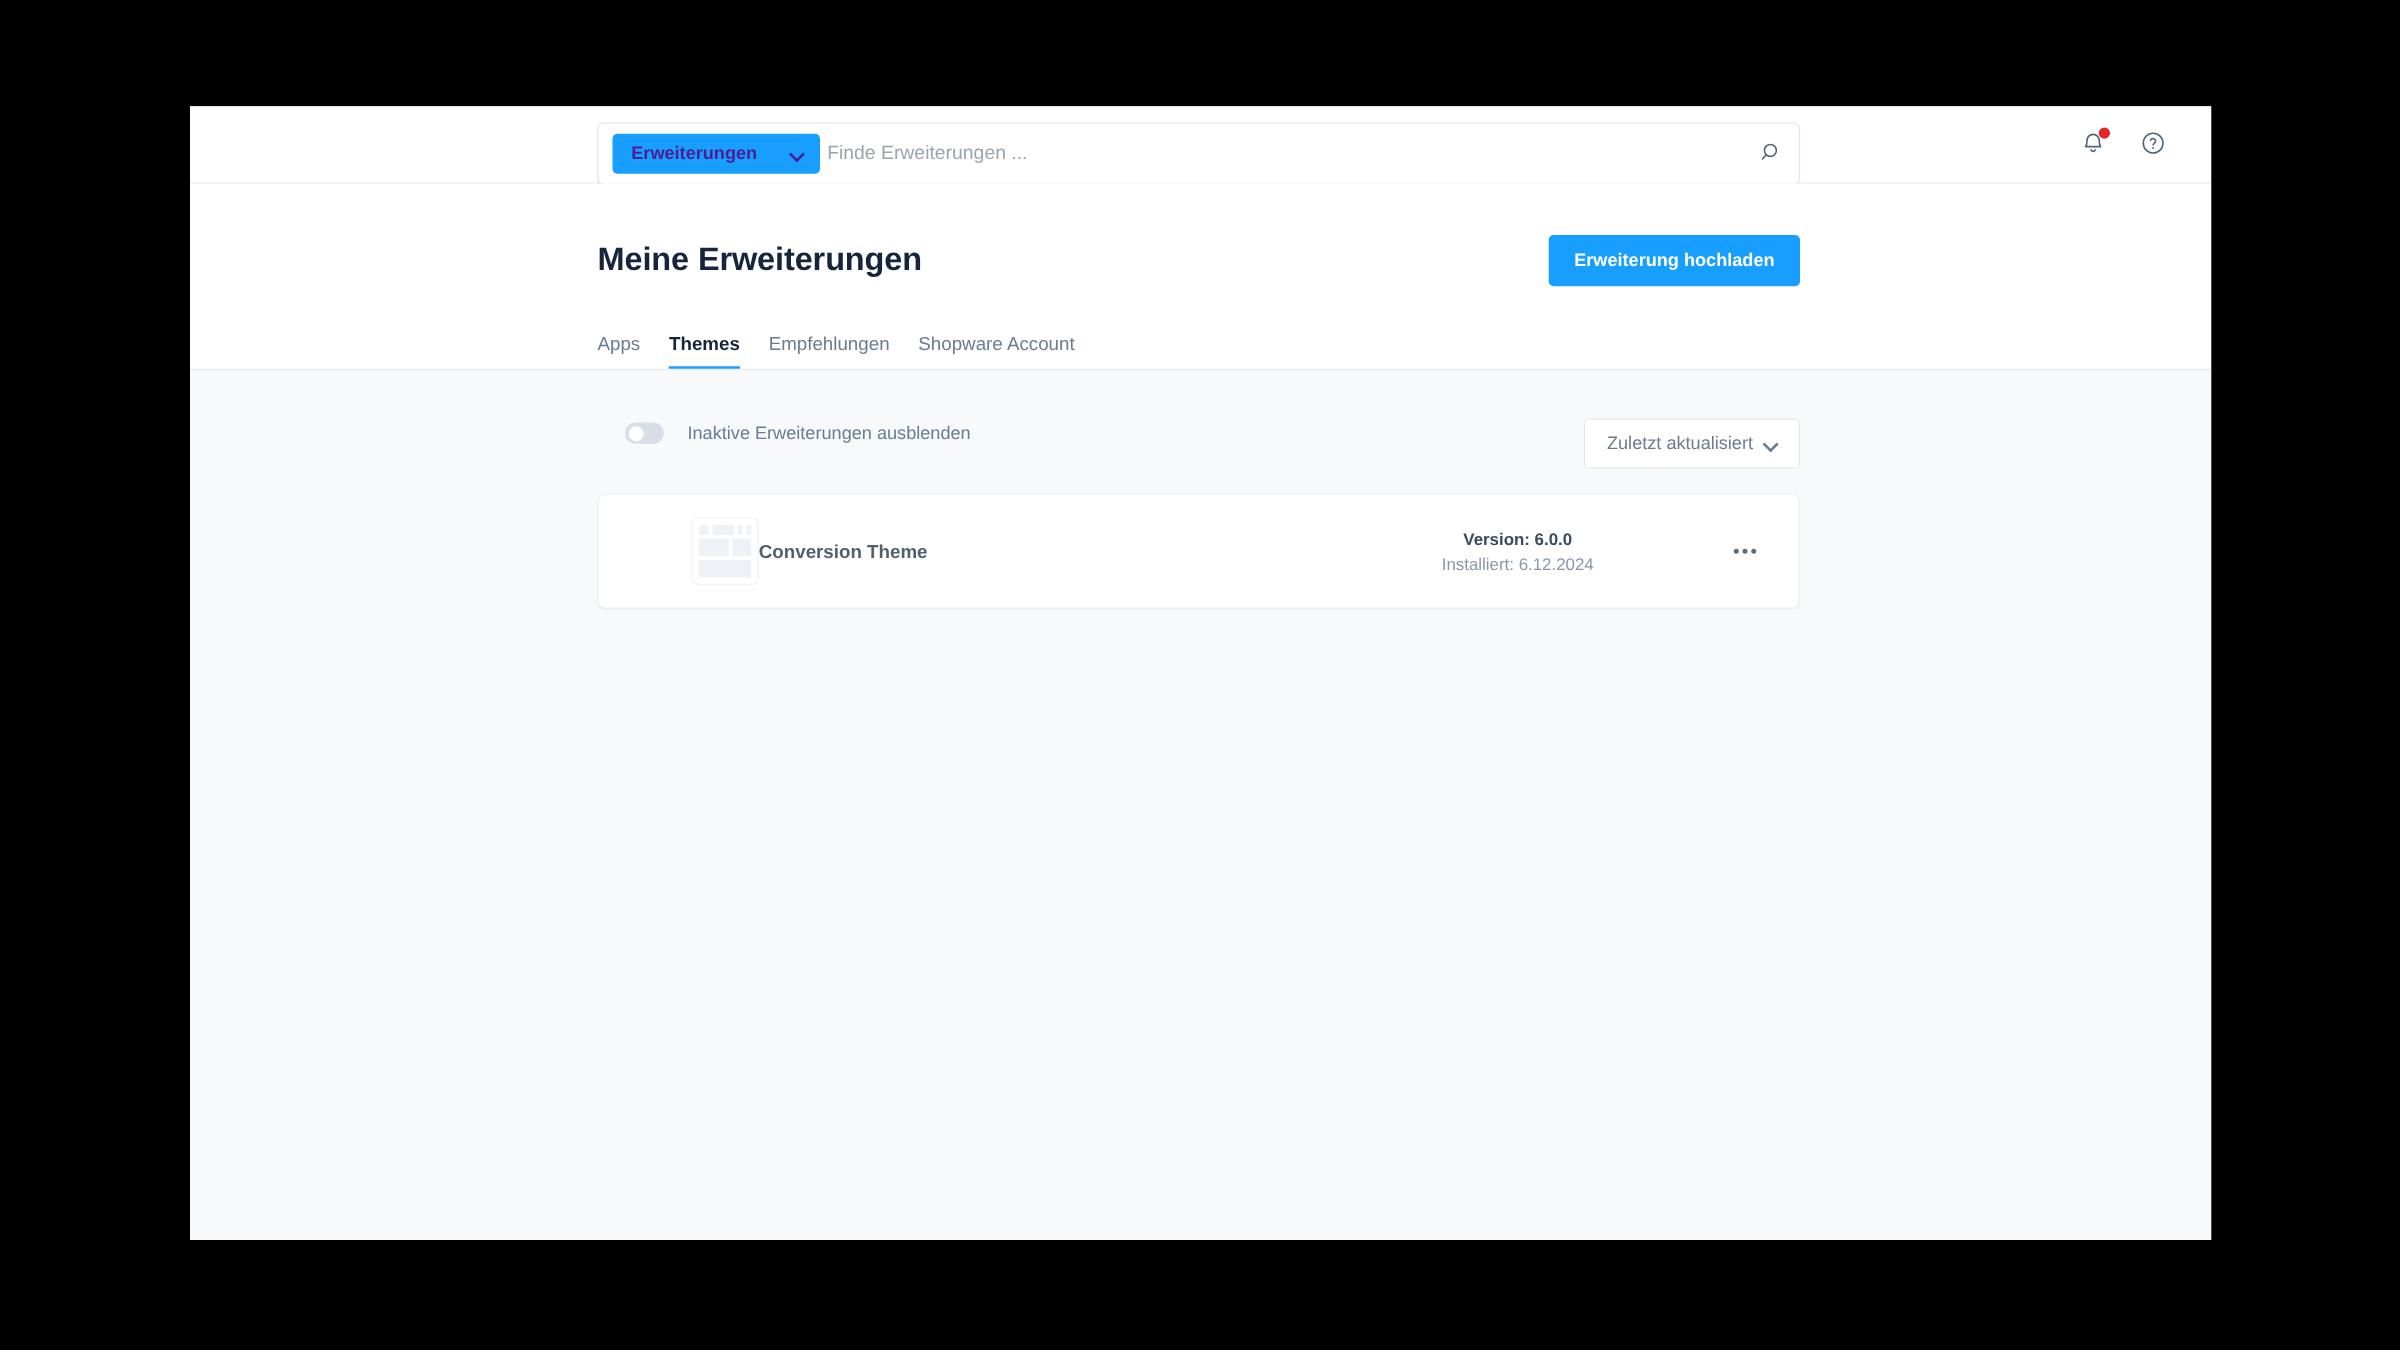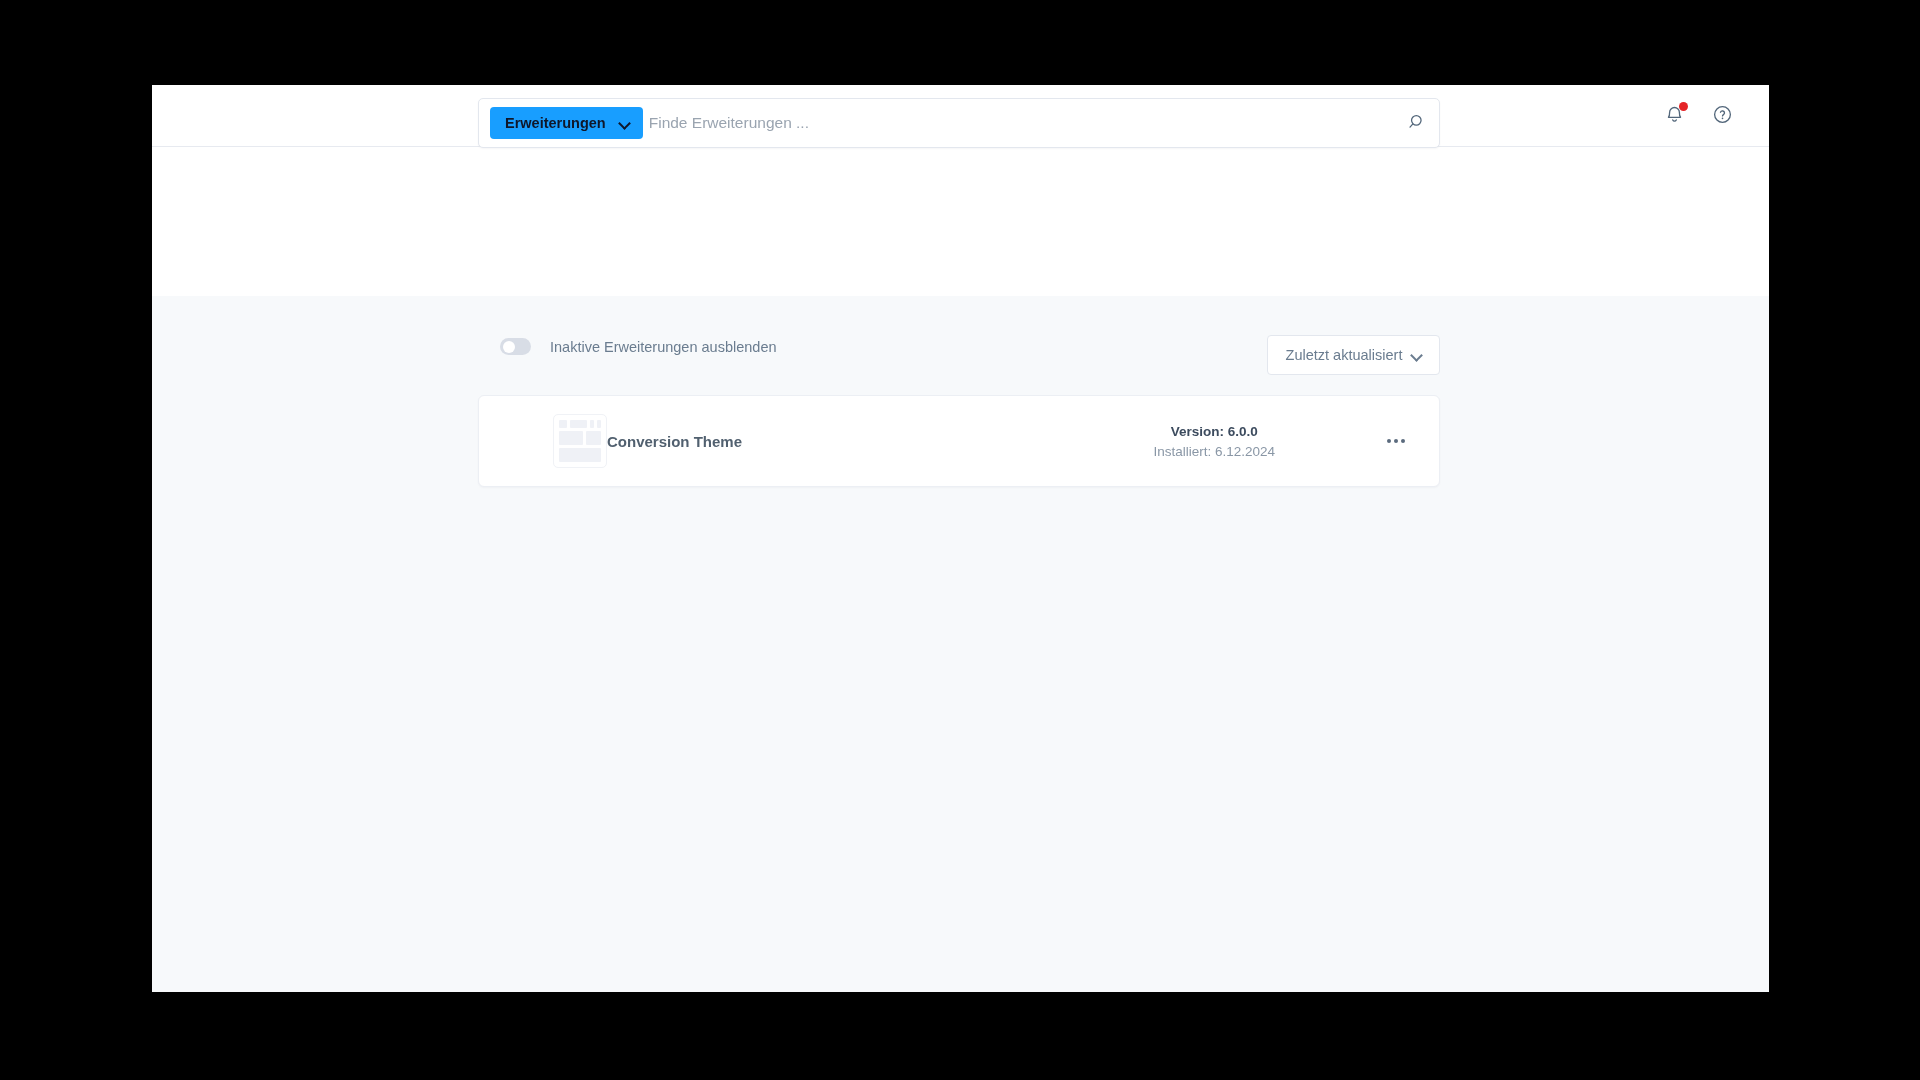--- a/index.html
+++ b/index.html
@@ -35,25 +35,25 @@
     border: 1px solid #e3e7ee;
     border-radius: 5px;
     box-shadow: 0 1px 2px rgba(24,38,63,0.04);
     display: flex; align-items: center;
   }
   #search-type-btn {
     margin-left: 11px;
     height: 32px;
     background: #189eff;
     border: none; border-radius: 4px;
-    color: #0f172a;
+    color: #4c1d95;
     font-family: "Liberation Sans", sans-serif;
     font-size: 14.5px; font-weight: 700;
     padding: 0 13px 0 15px;
-    display: flex; align-items: center; gap: 13px;
+    display: flex; align-items: center; gap: 26px;
     cursor: pointer;
     white-space: nowrap;
   }
   .chev { display: inline-block; width: 11px; height: 11px; position: relative; }
   .chev::before {
     content: ""; position: absolute; left: 1px; top: 1px;
     width: 7px; height: 7px;
     border-right: 2px solid currentColor;
     border-bottom: 2px solid currentColor;
     transform: rotate(45deg);
@@ -278,20 +278,32 @@
           <svg width="21" height="21" viewBox="0 0 24 24" fill="none">
             <circle cx="12" cy="12" r="9" stroke="currentColor" stroke-width="1.5"></circle>
             <path d="M9.7 9.4a2.4 2.4 0 0 1 4.6.9c0 1.6-2.3 2-2.3 3.3" stroke="currentColor" stroke-width="1.5" stroke-linecap="round"></path>
             <circle cx="12" cy="16.5" r="0.95" fill="currentColor"></circle>
           </svg>
         </span>
       </button>
     </div>
   </div>
 
+  <div id="page-header">
+    <div id="page-title">Meine Erweiterungen</div>
+
+    <button id="upload-button">Erweiterung hochladen</button>
+
+    <div id="tabs">
+      <button class="tab">Apps</button>
+      <button class="tab active">Themes</button>
+      <button class="tab">Empfehlungen</button>
+      <button class="tab">Shopware Account</button>
+    </div>
+  </div>
 
   <div id="content">
 
     <div id="filter-bar">
       <div id="inactive-toggle-group">
         <span class="switch">
           <span class="knob"></span>
         </span>
         <span id="inactive-toggle-label">Inaktive Erweiterungen ausblenden</span>
       </div>

